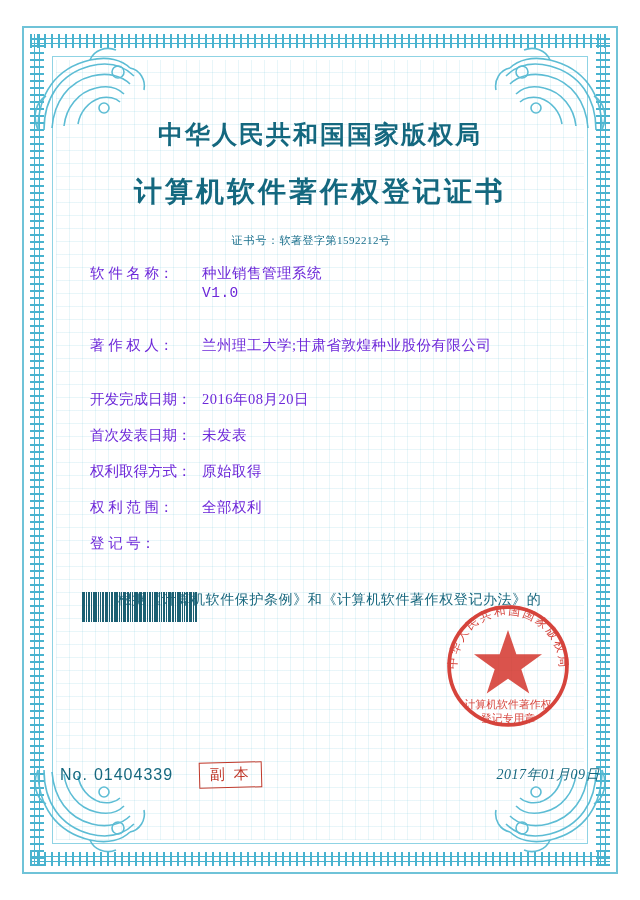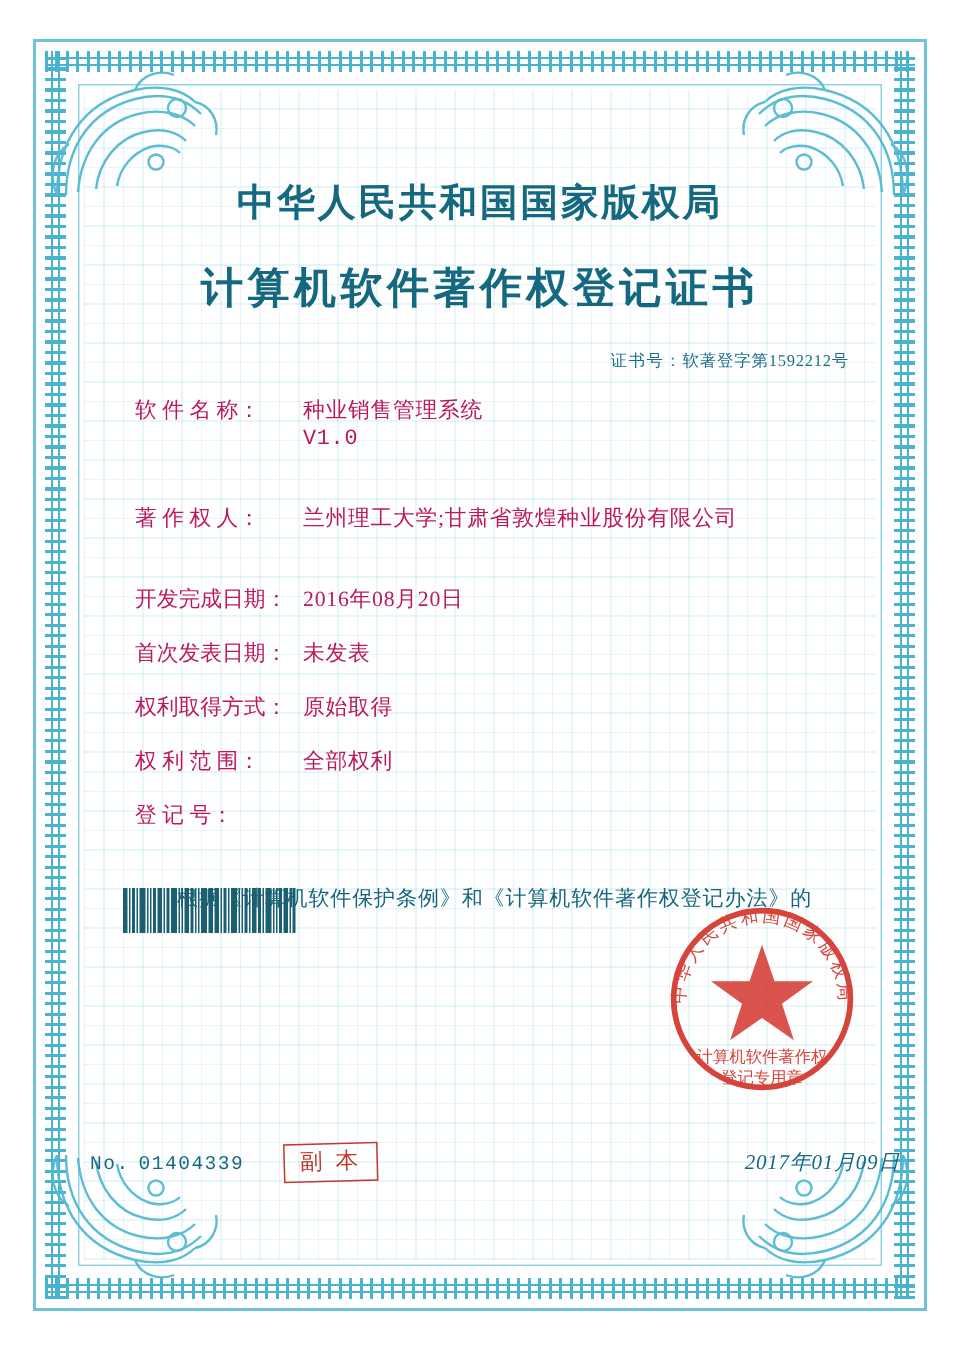--- a/index.html
+++ b/index.html
@@ -115,40 +115,40 @@
     text-align: center;
     font-size: 28px;
     letter-spacing: 3px;
     color: #14687f;
     margin-top: 22px;
     font-family: Liberation Serif, serif;
     font-weight: 700;
   }
 
   .cert-no {
-    text-align: right;
+    text-align: center;
     font-size: 11px;
     color: #1a6f8c;
     margin-top: 22px;
     padding-right: 18px;
     letter-spacing: .5px;
   }
   .cert-no .label { letter-spacing: 1px; }
 
   .fields {
     margin-top: 16px;
     padding-left: 34px;
     padding-right: 24px;
   }
   .field-row {
     display: flex;
     align-items: flex-start;
     margin-bottom: 17px;
     font-size: 14.5px;
-    color: #be185d;
+    color: #6d28d9;
   }
   .field-label {
     width: 112px;
     flex: 0 0 112px;
     letter-spacing: 3px;
     white-space: nowrap;
   }
   .field-label.tight { letter-spacing: 0px; }
   .field-value {
     flex: 1 1 auto;
@@ -203,22 +203,22 @@
     position: absolute;
     left: 60px;
     right: 40px;
     top: 762px;
     display: flex;
     align-items: center;
     font-size: 14px;
     color: #16687f;
   }
   .footer .no {
-    font-family: Liberation Mono, monospace;
-    font-size: 13px;
+    font-family: Liberation Sans, sans-serif;
+    font-size: 16px;
     letter-spacing: 1px;
   }
   .footer .copy-stamp {
     margin-left: 26px;
     border: 1px solid #c0392b;
     color: #c0392b;
     padding: 2px 10px 3px 10px;
     font-size: 15px;
     letter-spacing: 2px;
     font-family: "DejaVu Serif", serif;

